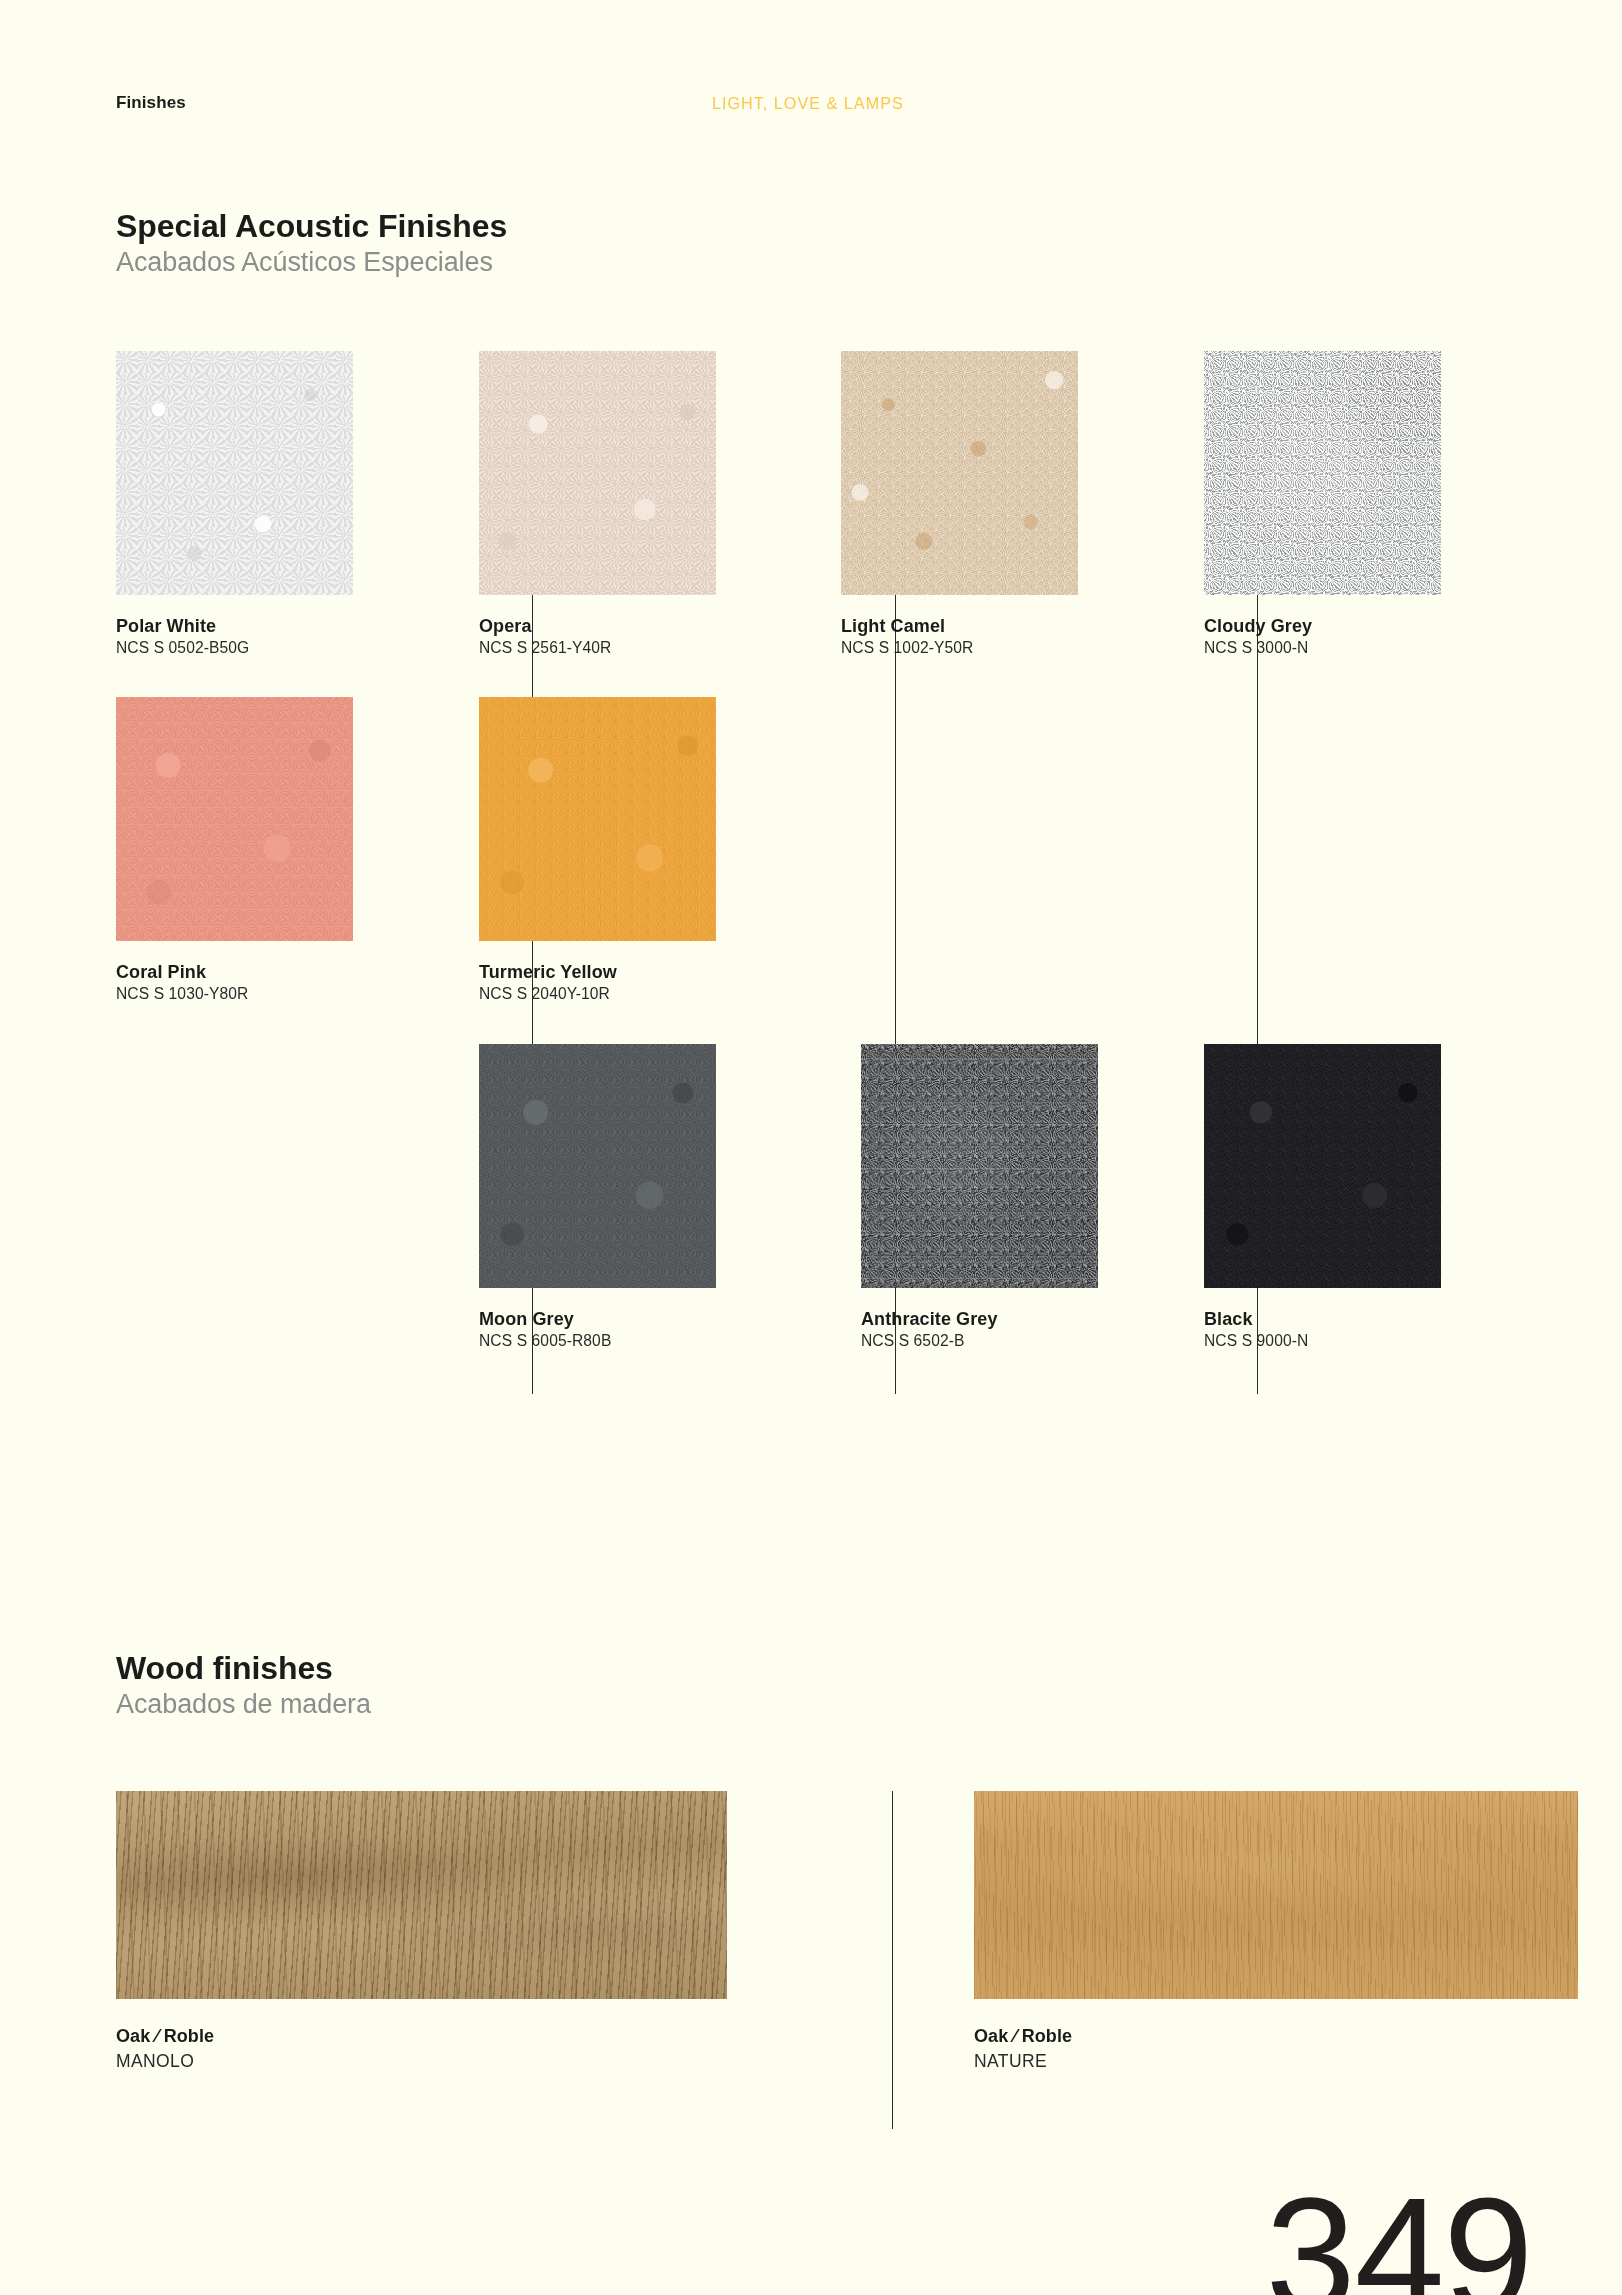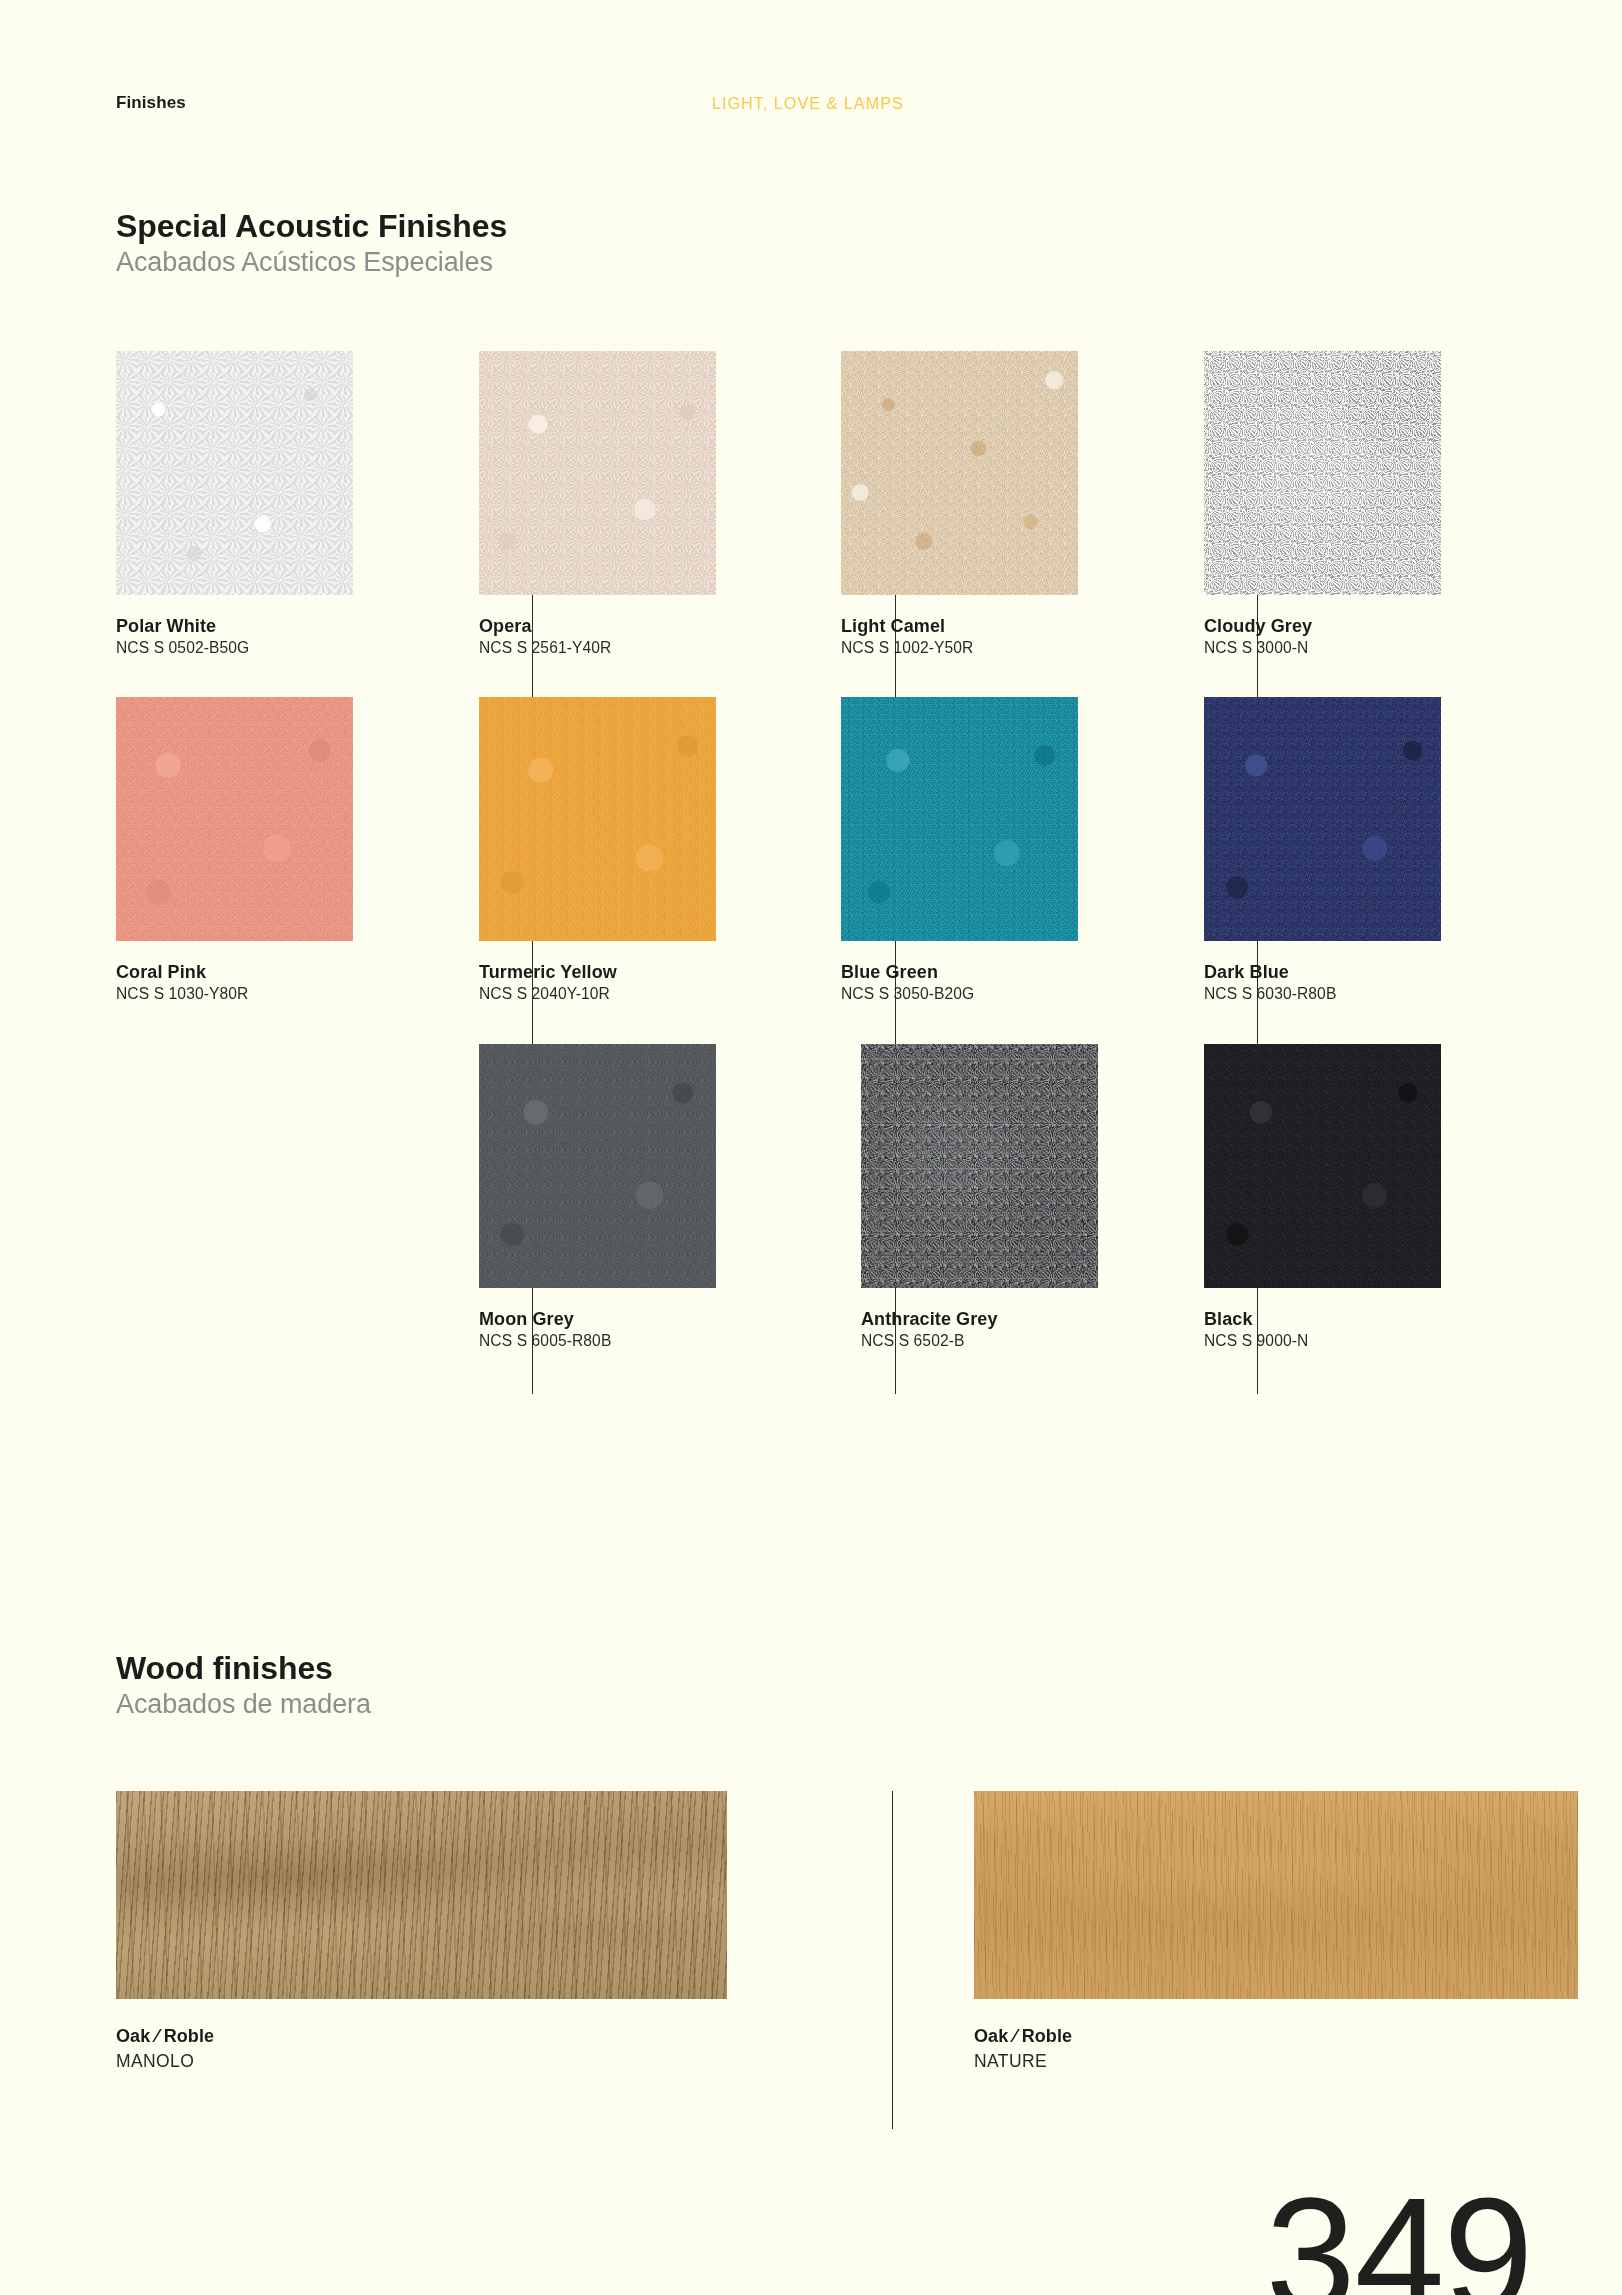--- a/index.html
+++ b/index.html
@@ -370,30 +370,20 @@
   <div class="swatch-cell" style="left:0px;   top:346px;">
     <div class="swatch tex-coral-pink"></div>
     <div class="sw-name">Coral Pink</div>
     <div class="sw-code">NCS S 1030-Y80R</div>
   </div>
   <div class="swatch-cell" style="left:363px; top:346px;">
     <div class="swatch tex-turmeric-yellow"></div>
     <div class="sw-name">Turmeric Yellow</div>
     <div class="sw-code">NCS S 2040Y-10R</div>
   </div>
-  <div class="swatch-cell" style="left:725px;top:346px;">
-    <div class="swatch tex-blue-green"></div>
-    <div class="sw-name">Blue Green</div>
-    <div class="sw-code">NCS S 3050-B20G</div>
-  </div>
-  <div class="swatch-cell" style="left:1088px;top:346px;">
-    <div class="swatch tex-dark-blue"></div>
-    <div class="sw-name">Dark Blue</div>
-    <div class="sw-code">NCS S 6030-R80B</div>
-  </div>
 
   <div class="swatch-cell" style="left:363px; top:693px;">
     <div class="swatch tex-moon-grey"></div>
     <div class="sw-name">Moon Grey</div>
     <div class="sw-code">NCS S 6005-R80B</div>
   </div>
   <div class="swatch-cell" style="left:725px;top:693px;padding-left:20px;">
     <div class="swatch tex-anthracite-grey"></div>
     <div class="sw-name">Anthracite Grey</div>
     <div class="sw-code">NCS S 6502-B</div>

